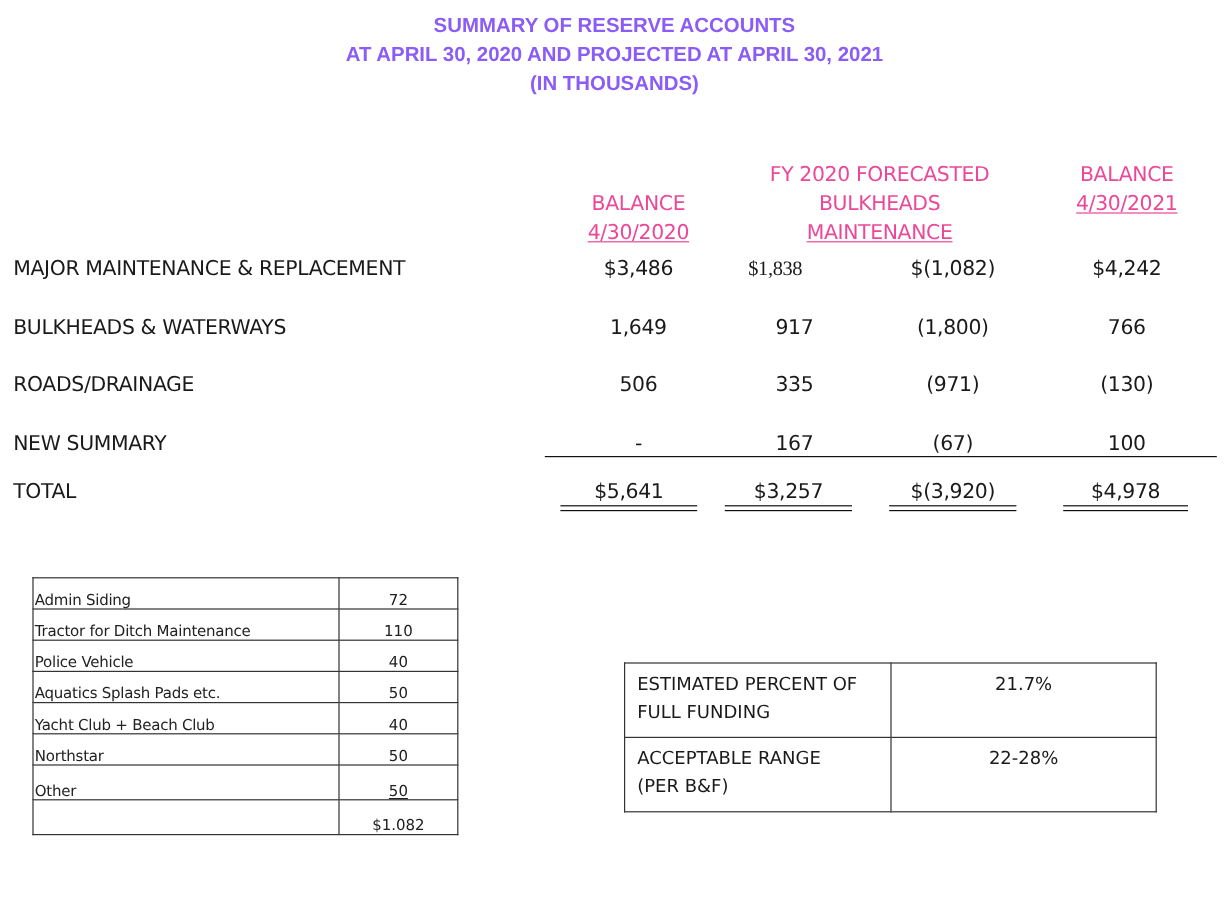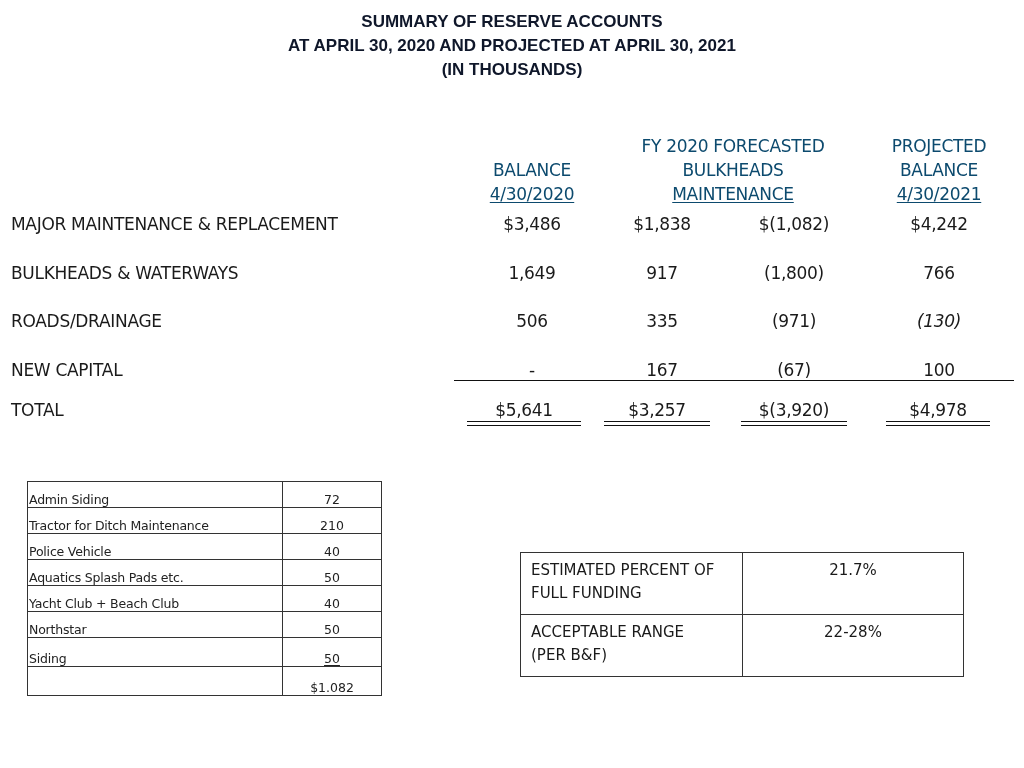--- a/index.html
+++ b/index.html
@@ -18,30 +18,30 @@
     .title-block {
       position: absolute;
       left: 0;
       top: 10px;
       width: 1024px;
       text-align: center;
       font-family: "Liberation Sans", sans-serif;
       font-weight: bold;
       font-size: 17px;
       line-height: 24px;
-      color: #0f172a;
+      color: #8b5cf6;
     }
     .hdr {
       position: absolute;
       text-align: center;
       font-family: "DejaVu Sans", sans-serif;
       font-size: 17px;
       line-height: 24px;
       font-weight: normal;
-      color: #0c4a6e;
+      color: #ec4899;
       letter-spacing: -0.3px;
     }
     .hdr .u { text-decoration: underline; text-underline-offset: 2px; }
     .row-label {
       position: absolute;
       left: 11px;
       font-family: "DejaVu Sans", sans-serif;
       font-size: 17px;
       line-height: 20px;
       color: #1a1a1a;
@@ -138,44 +138,43 @@
 <div class="hdr" style="left:462px; top:158px; width:140px;">
   <div>BALANCE</div>
   <div class="u">4/30/2020</div>
 </div>
 <div class="hdr" style="left:613px; top:134px; width:240px;">
   <div>FY 2020 FORECASTED</div>
   <div>BULKHEADS</div>
   <div class="u">MAINTENANCE</div>
 </div>
 <div class="hdr" style="left:869px; top:134px; width:140px;">
-  <div>PROJECTED</div>
   <div>BALANCE</div>
   <div class="u">4/30/2021</div>
 </div>
 
 <div class="row-label" style="top:214px;">MAJOR MAINTENANCE &amp; REPLACEMENT</div>
 <div class="cell" style="left:472px; top:214px; width:120px;">$3,486</div>
-<div class="cell" style="left:602px; top:214px; width:120px;">$1,838</div>
+<div class="cell" style="left:586px; top:214px; width:120px;font-family:Liberation Serif, serif;">$1,838</div>
 <div class="cell" style="left:734px; top:214px; width:120px;">$(1,082)</div>
 <div class="cell" style="left:879px; top:214px; width:120px;">$4,242</div>
 
 <div class="row-label" style="top:263px;">BULKHEADS &amp; WATERWAYS</div>
 <div class="cell" style="left:472px; top:263px; width:120px;">1,649</div>
 <div class="cell" style="left:602px; top:263px; width:120px;">917</div>
 <div class="cell" style="left:734px; top:263px; width:120px;">(1,800)</div>
 <div class="cell" style="left:879px; top:263px; width:120px;">766</div>
 
 <div class="row-label" style="top:311px;text-align:right;">ROADS/DRAINAGE</div>
 <div class="cell" style="left:472px; top:311px; width:120px;">506</div>
 <div class="cell" style="left:602px; top:311px; width:120px;">335</div>
 <div class="cell" style="left:734px; top:311px; width:120px;">(971)</div>
-<div class="cell" style="left:879px; top:311px; width:120px;font-style:italic;">(130)</div>
-
-<div class="row-label" style="top:360px;">NEW CAPITAL</div>
+<div class="cell" style="left:879px; top:311px; width:120px;">(130)</div>
+
+<div class="row-label" style="top:360px;">NEW SUMMARY</div>
 <div class="cell" style="left:472px; top:360px; width:120px;">-</div>
 <div class="cell" style="left:602px; top:360px; width:120px;">167</div>
 <div class="cell" style="left:734px; top:360px; width:120px;">(67)</div>
 <div class="cell" style="left:879px; top:360px; width:120px;">100</div>
 
 <div class="rule-single"></div>
 
 <div class="row-label" style="top:400px;">TOTAL</div>
 <div class="cell" style="left:467px; top:400px; width:114px;">$5,641</div>
 <div class="cell" style="left:604px; top:400px; width:106px;">$3,257</div>
@@ -188,40 +187,40 @@
 <div class="dbl" style="left:886px; top:421px; width:104px;"></div>
 
 <table class="items">
   <tbody>
   <tr>
     <td class="name">Admin Siding</td>
     <td class="val">72</td>
   </tr>
   <tr>
     <td class="name">Tractor for Ditch Maintenance</td>
-    <td class="val">210</td>
+    <td class="val">110</td>
   </tr>
   <tr>
     <td class="name">Police Vehicle</td>
     <td class="val">40</td>
   </tr>
   <tr>
     <td class="name">Aquatics Splash Pads etc.</td>
     <td class="val">50</td>
   </tr>
   <tr>
     <td class="name">Yacht Club + Beach Club</td>
     <td class="val">40</td>
   </tr>
   <tr>
     <td class="name">Northstar</td>
     <td class="val">50</td>
   </tr>
   <tr class="tall">
-    <td class="name">Siding</td>
+    <td class="name">Other</td>
     <td class="val"><span class="ul">50</span></td>
   </tr>
   <tr class="total">
     <td class="name"></td>
     <td class="val">$1.082</td>
   </tr>
 </tbody>
   </table>
 
 <table class="funding">

